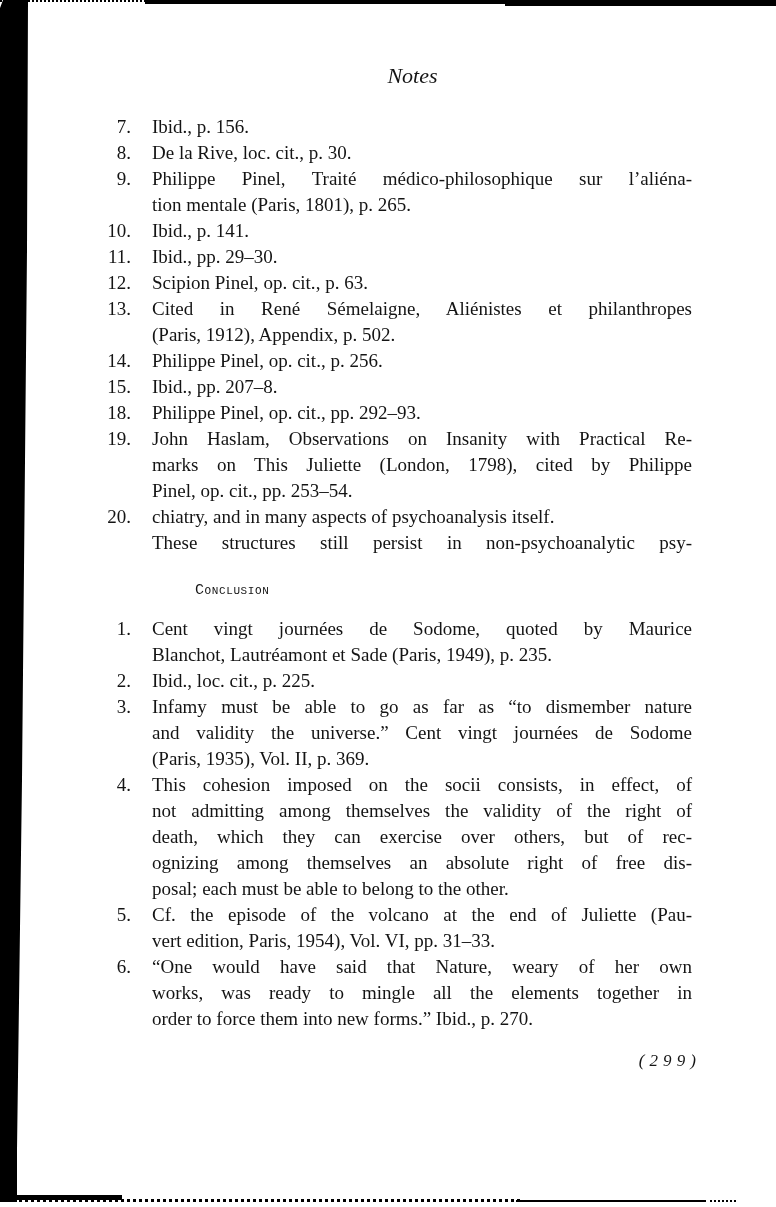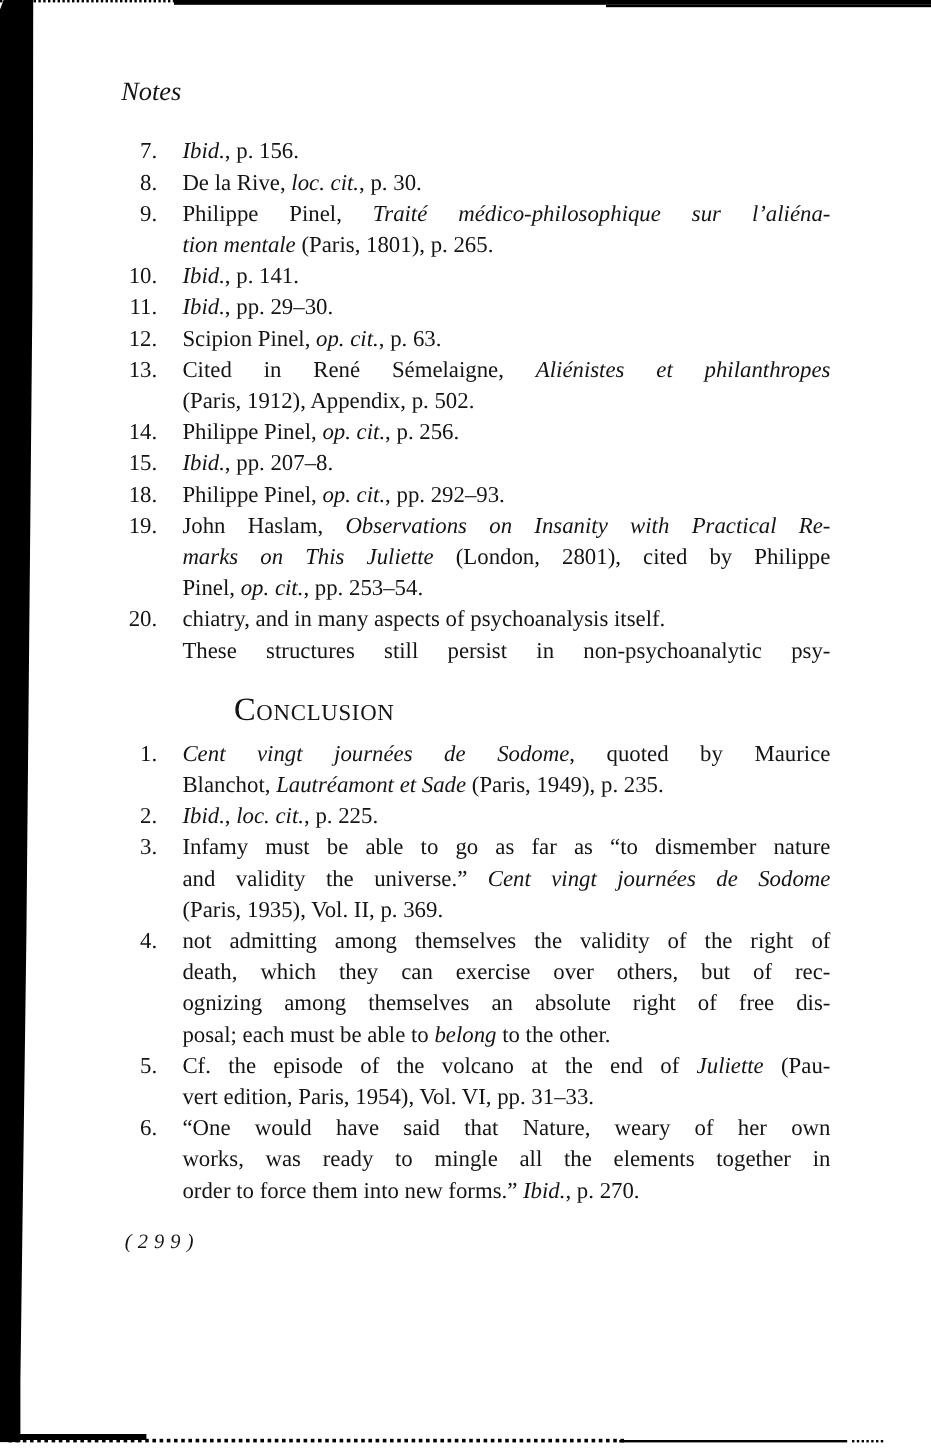--- a/index.html
+++ b/index.html
@@ -24,37 +24,38 @@
   .bot-blob   { position: absolute; top: 1195px; left: 0; width: 122px; height: 5px; background: #000; }
   .bot-dotted { position: absolute; top: 1199px; left: 0; width: 520px; height: 0; border-top: 3px dotted #000; }
   .bot-line   { position: absolute; top: 1200px; left: 516px; width: 190px; height: 2px; background: #000; }
   .bot-dashes { position: absolute; top: 1200px; left: 710px; width: 26px; height: 0; border-top: 2px dotted #000; }
 
   
   .content { position: absolute; left: 95px; top: 0; width: 597px; }
   .title {
     font-style: italic; font-weight: normal;
     font-size: 22px; line-height: 28px;
-    text-align: left; position: relative; left: 6px;
+    text-align: center; position: relative; left: 19px;
     margin: 62px 0 24px 0;
   }
   .item { display: flex; }
   .num  { flex: none; width: 36px; text-align: right; font-size: 19px; line-height: 26px; }
   .txt  { flex: none; width: 540px; margin-left: 21px; font-size: 19px; line-height: 26px; }
   .line { text-align: justify; text-align-last: justify; }
   .line.last { text-align-last: left; }
-  .it { font-style: italic; }
+  .it { }
   .heading {
     font-variant: small-caps;
-    font-size: 27px; line-height: 26px;
+    font-size: 15px; line-height: 26px;
     letter-spacing: 0.6px;
     margin: 22px 0 12px 100px;
+    font-family: Liberation Mono, monospace;
   }
   .pagenum {
-    text-align: left; font-style: italic;
+    text-align: right; font-style: italic;
     font-size: 17px; line-height: 24px;
     letter-spacing: 0.3em;
     position: relative; left: 9px;
     margin-top: 17px;
   }
 </style>
 </head>
 <body>
 
 <div class="page">
@@ -129,21 +130,21 @@
         <div class="item">
           <div class="num">18.</div>
           <div class="txt">
             <div class="line last"><span>Philippe Pinel, </span><span class="it">op. cit.</span><span>, pp. 292–93.</span></div>
           </div>
         </div>
         <div class="item">
           <div class="num">19.</div>
           <div class="txt">
             <div class="line"><span>John Haslam, </span><span class="it">Observations on Insanity with Practical Re-</span></div>
-            <div class="line"><span class="it">marks on This Juliette </span><span>(London, 2801), cited by Philippe</span></div>
+            <div class="line"><span class="it">marks on This Juliette </span><span>(London, 1798), cited by Philippe</span></div>
             <div class="line last"><span>Pinel, </span><span class="it">op. cit.</span><span>, pp. 253–54.</span></div>
           </div>
         </div>
         <div class="item">
           <div class="num">20.</div>
           <div class="txt">
             <div class="line last"><span>chiatry, and in many aspects of psychoanalysis itself.</span></div>
             <div class="line"><span>These structures still persist in non-psychoanalytic psy-</span></div>
           </div>
         </div>
@@ -165,20 +166,21 @@
           <div class="num">3.</div>
           <div class="txt">
             <div class="line"><span>Infamy must be able to go as far as “to dismember nature</span></div>
             <div class="line"><span>and validity the universe.” </span><span class="it">Cent vingt journées de Sodome</span></div>
             <div class="line last"><span>(Paris, 1935), Vol. II, p. 369.</span></div>
           </div>
         </div>
         <div class="item">
           <div class="num">4.</div>
           <div class="txt">
+            <div class="line"><span>This cohesion imposed on the </span><span class="it">socii</span><span> consists, in effect, of</span></div>
             <div class="line"><span>not admitting among themselves the validity of the right of</span></div>
             <div class="line"><span>death, which they can exercise over others, but of rec-</span></div>
             <div class="line"><span>ognizing among themselves an absolute right of free dis-</span></div>
             <div class="line last"><span>posal; each must be able to </span><span class="it">belong</span><span> to the other.</span></div>
           </div>
         </div>
         <div class="item">
           <div class="num">5.</div>
           <div class="txt">
             <div class="line"><span>Cf. the episode of the volcano at the end of </span><span class="it">Juliette</span><span> (Pau-</span></div>

